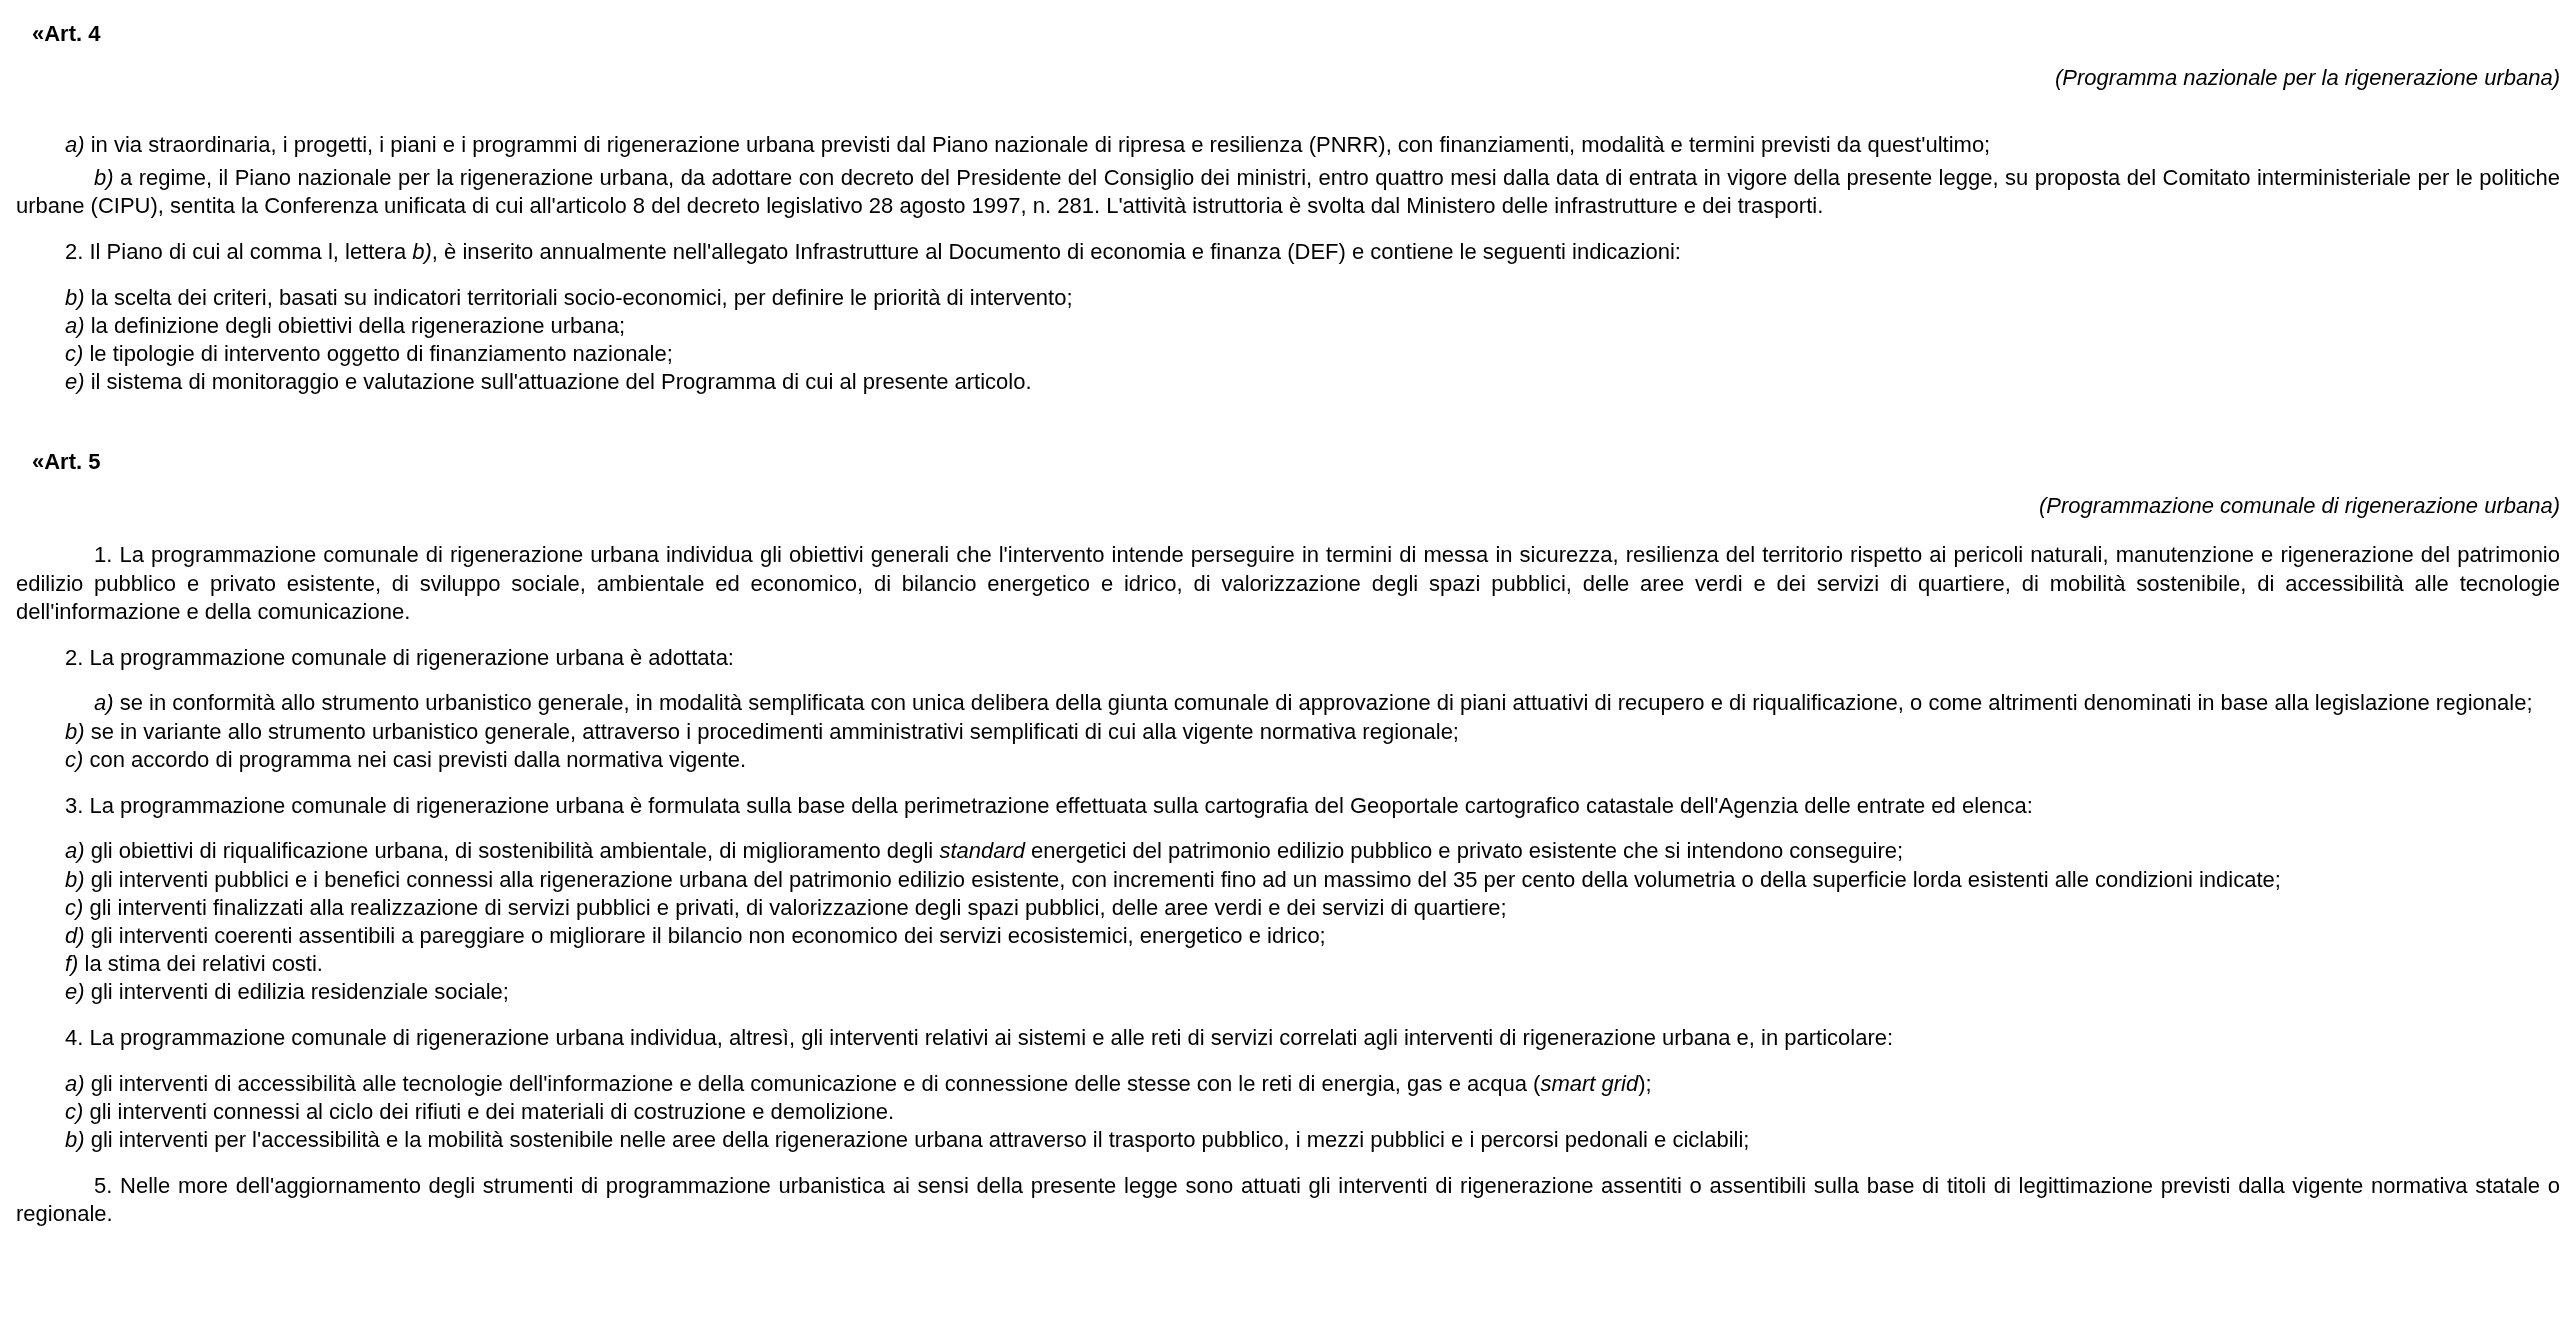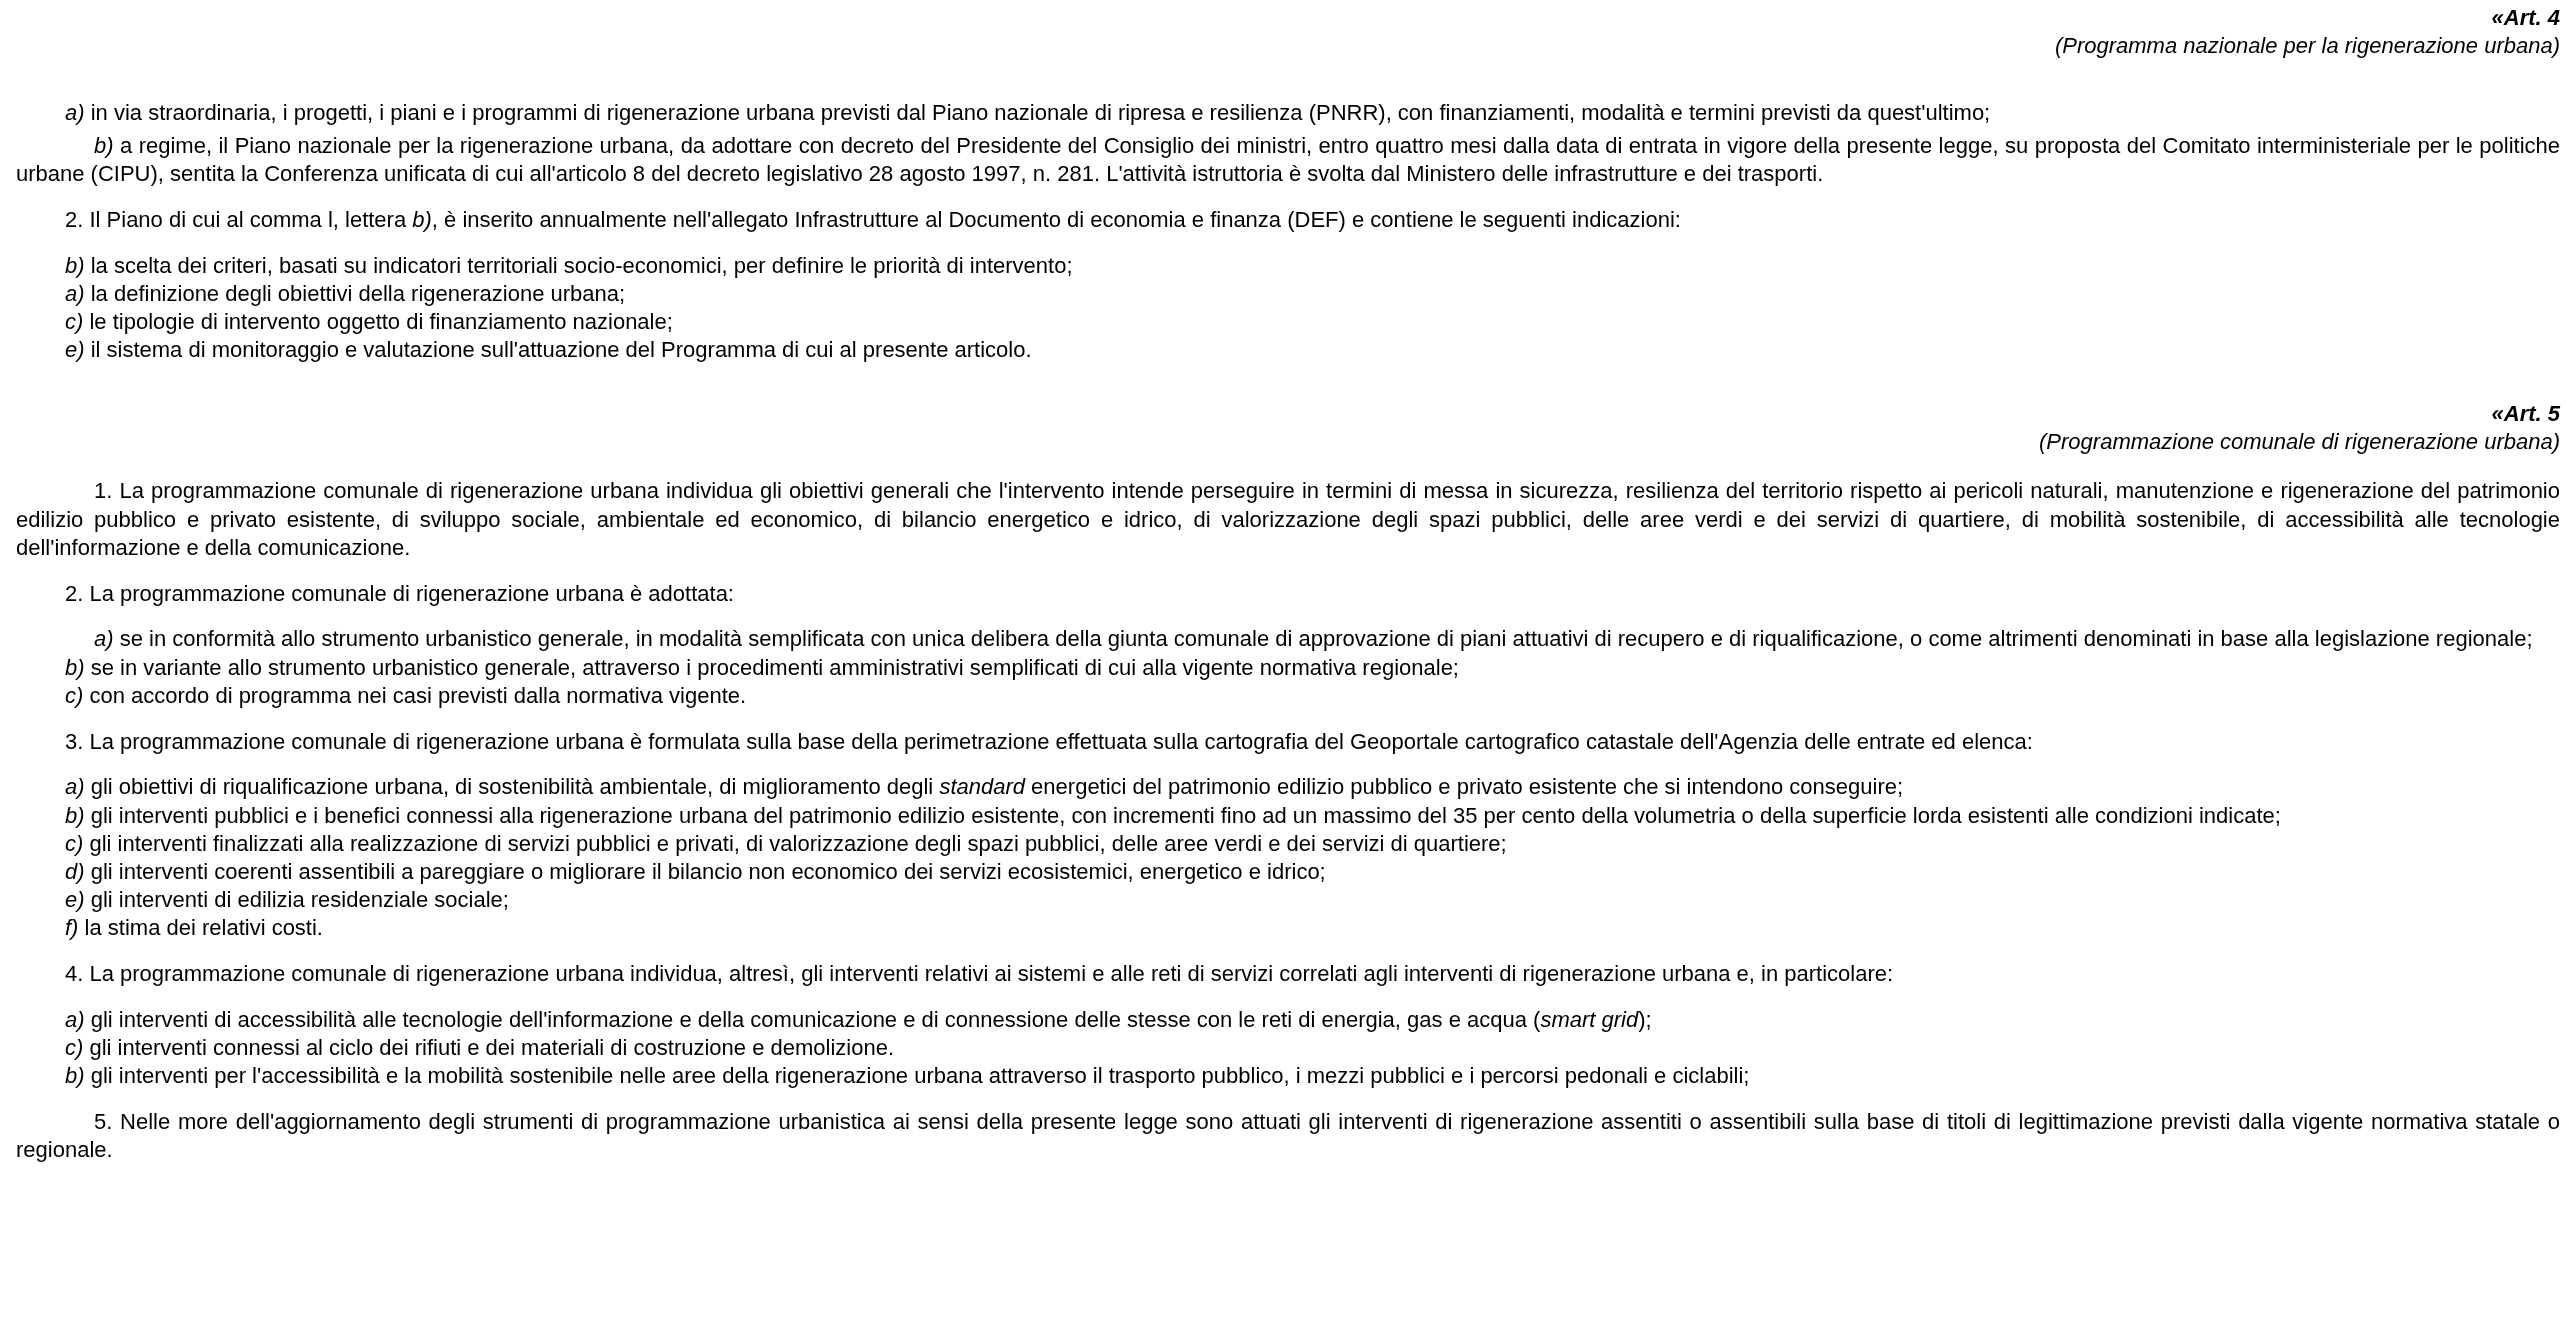--- a/index.html
+++ b/index.html
@@ -12,26 +12,25 @@
     color: #000000;
   }
   .page {
     width: 2576px;
     min-height: 1326px;
     box-sizing: border-box;
     padding: 3.5px 16px 8.8px 16px;
     background: #ffffff;
   }
   .art-head {
-    text-align: right;
+    text-align: left;
     font-weight: bold;
     font-size: 22px;
     line-height: 1.28;
-    margin: 0;
-    font-style: italic;
+    margin: 16px;
   }
   .art-sub {
     text-align: right;
     font-style: italic;
     font-size: 22px;
     line-height: 1.28;
     margin: 0 0 3.5px 0;
   }
   p.para {
     font-size: 22px;
@@ -110,22 +109,22 @@
     <div class="spacer-md"></div>
 
     <p class="para indent1">3. La programmazione comunale di rigenerazione urbana è formulata sulla base della perimetrazione effettuata sulla cartografia del Geoportale cartografico catastale dell'Agenzia delle entrate ed elenca:</p>
 
     <div class="spacer-md"></div>
 
     <p class="para indent1"><span class="it">a)</span><span> gli obiettivi di riqualificazione urbana, di sostenibilità ambientale, di miglioramento degli </span><span class="it">standard</span><span> energetici del patrimonio edilizio pubblico e privato esistente che si intendono conseguire;</span></p>
     <p class="para indent1"><span class="it">b)</span><span> gli interventi pubblici e i benefici connessi alla rigenerazione urbana del patrimonio edilizio esistente, con incrementi fino ad un massimo del 35 per cento della volumetria o della superficie lorda esistenti alle condizioni indicate;</span></p>
     <p class="para indent1"><span class="it">c)</span><span> gli interventi finalizzati alla realizzazione di servizi pubblici e privati, di valorizzazione degli spazi pubblici, delle aree verdi e dei servizi di quartiere;</span></p>
     <p class="para indent1"><span class="it">d)</span><span> gli interventi coerenti assentibili a pareggiare o migliorare il bilancio non economico dei servizi ecosistemici, energetico e idrico;</span></p>
+    <p class="para indent1"><span class="it">f)</span><span> la stima dei relativi costi.</span></p>
     <p class="para indent1"><span class="it">e)</span><span> gli interventi di edilizia residenziale sociale;</span></p>
-    <p class="para indent1"><span class="it">f)</span><span> la stima dei relativi costi.</span></p>
 
     <div class="spacer-md"></div>
 
     <p class="para indent1">4. La programmazione comunale di rigenerazione urbana individua, altresì, gli interventi relativi ai sistemi e alle reti di servizi correlati agli interventi di rigenerazione urbana e, in particolare:</p>
 
     <div class="spacer-md"></div>
 
     <p class="para indent1"><span class="it">a)</span><span> gli interventi di accessibilità alle tecnologie dell'informazione e della comunicazione e di connessione delle stesse con le reti di energia, gas e acqua (</span><span class="it">smart grid</span><span>);</span></p>
     <p class="para indent1"><span class="it">c)</span><span> gli interventi connessi al ciclo dei rifiuti e dei materiali di costruzione e demolizione.</span></p>
     <p class="para indent1"><span class="it">b)</span><span> gli interventi per l'accessibilità e la mobilità sostenibile nelle aree della rigenerazione urbana attraverso il trasporto pubblico, i mezzi pubblici e i percorsi pedonali e ciclabili;</span></p>

